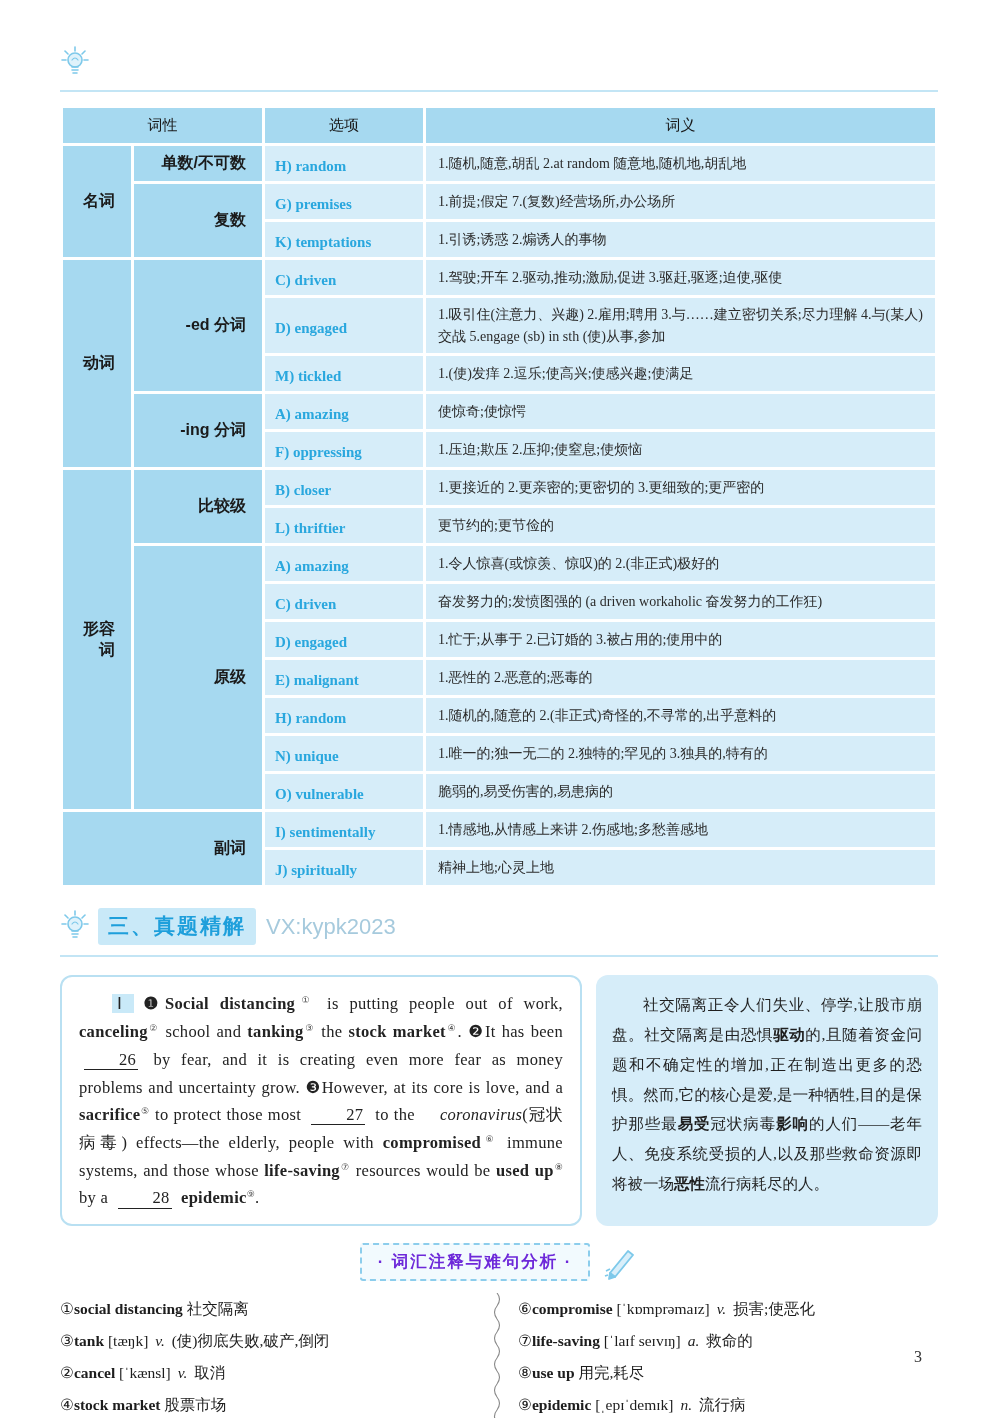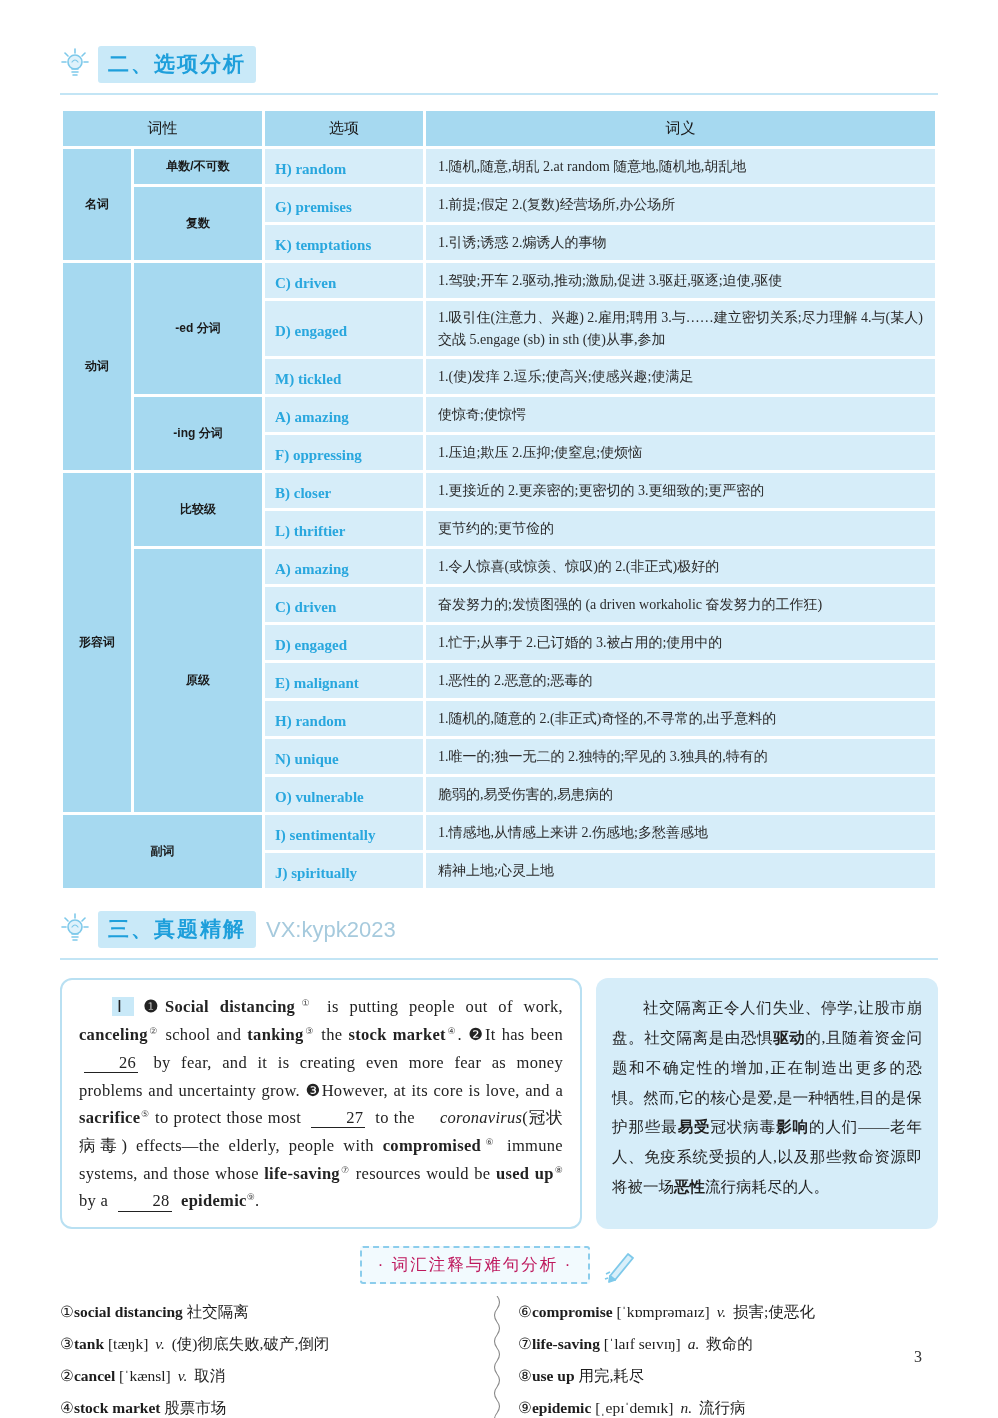--- a/index.html
+++ b/index.html
@@ -51,24 +51,24 @@
     font-family:"Liberation Sans", sans-serif;
     font-weight:normal;
     font-size:15px;
     color:#1a1a1a;
     padding:8px 4px;
     text-align:center;
   }
   table.options td { vertical-align:middle; }
   td.pos-cell, td.sub-cell {
     background:#a6d9f0;
-    text-align:center;
+    text-align:right;
     font-family:"Liberation Sans", sans-serif;
     font-weight:bold;
-    font-size:12px;
+    font-size:16px;
     color:#1a1a1a;
     padding:6px 16px;
   }
   td.opt-cell {
     background:#d6edf9;
     color:#29a7de;
     font-weight:bold;
     font-size:15px;
     padding:12px 6px 6px 10px;
     font-family:"Liberation Serif", serif;
@@ -133,23 +133,23 @@
     color:#1f1f1f;
   }
   .translation .b { font-weight:bold; font-family:"Liberation Sans", sans-serif; }
 
   
   .vocab-head { margin-top:17px; text-align:center; position:relative; }
   .vocab-badge {
     display:inline-block;
     border:2px dashed #8ccdec;
     background:#f2fafe;
-    color:#be185d;
-    font-family:"Liberation Sans", sans-serif;
-    font-weight:normal;
+    color:#6d28d9;
+    font-family:"Liberation Sans", sans-serif;
+    font-weight:bold;
     font-size:16.5px;
     letter-spacing:2px;
     padding:6px 16px;
     border-radius:3px;
   }
   .pen { width:40px; height:36px; vertical-align:middle; margin-left:8px; }
 
   .vocab-cols { display:flex; margin-top:12px; }
   .vocab-col-left  { flex:0 0 430px; }
   .vocab-divider   { flex:0 0 14px; display:flex; justify-content:center; }
@@ -178,21 +178,20 @@
         <line x1="15" y1="1" x2="15" y2="5"></line>
         <line x1="5" y1="5" x2="8" y2="8"></line>
         <line x1="25" y1="5" x2="22" y2="8"></line>
         <line x1="2" y1="14" x2="6" y2="14"></line>
         <line x1="28" y1="14" x2="24" y2="14"></line>
         <circle cx="15" cy="14" r="7" fill="#dff2fb"></circle>
         <path d="M12 21 h6 M12 24 h6 M13 27 h4"></path>
         <path d="M12 14 q3 -4 6 0" stroke-width="1.2"></path>
       </g>
     </svg>
-    <span class="section-title">二、选项分析</span>
   </div>
 
   <table class="options">
     <colgroup>
       <col style="width:68px">
         <col style="width:128px">
         <col style="width:158px">
         <col>
     </colgroup>
     <thead>
@@ -205,21 +204,21 @@
     <tbody id="options-tbody">
         <tr>
           <td class="pos-cell" rowspan="3">名词</td>
           <td class="sub-cell" rowspan="1">单数/不可数</td>
           <td class="opt-cell">H) random</td>
           <td class="mean-cell">1.随机,随意,胡乱 2.at random 随意地,随机地,胡乱地</td>
         </tr>
         <tr>
           <td class="sub-cell" rowspan="2">复数</td>
           <td class="opt-cell">G) premises</td>
-          <td class="mean-cell">1.前提;假定 2.(复数)经营场所,办公场所</td>
+          <td class="mean-cell">1.前提;假定 7.(复数)经营场所,办公场所</td>
         </tr>
         <tr>
           <td class="opt-cell">K) temptations</td>
           <td class="mean-cell">1.引诱;诱惑 2.煽诱人的事物</td>
         </tr>
         <tr>
           <td class="pos-cell" rowspan="5">动词</td>
           <td class="sub-cell" rowspan="3">-ed 分词</td>
           <td class="opt-cell">C) driven</td>
           <td class="mean-cell">1.驾驶;开车 2.驱动,推动;激励,促进 3.驱赶,驱逐;迫使,驱使</td>

